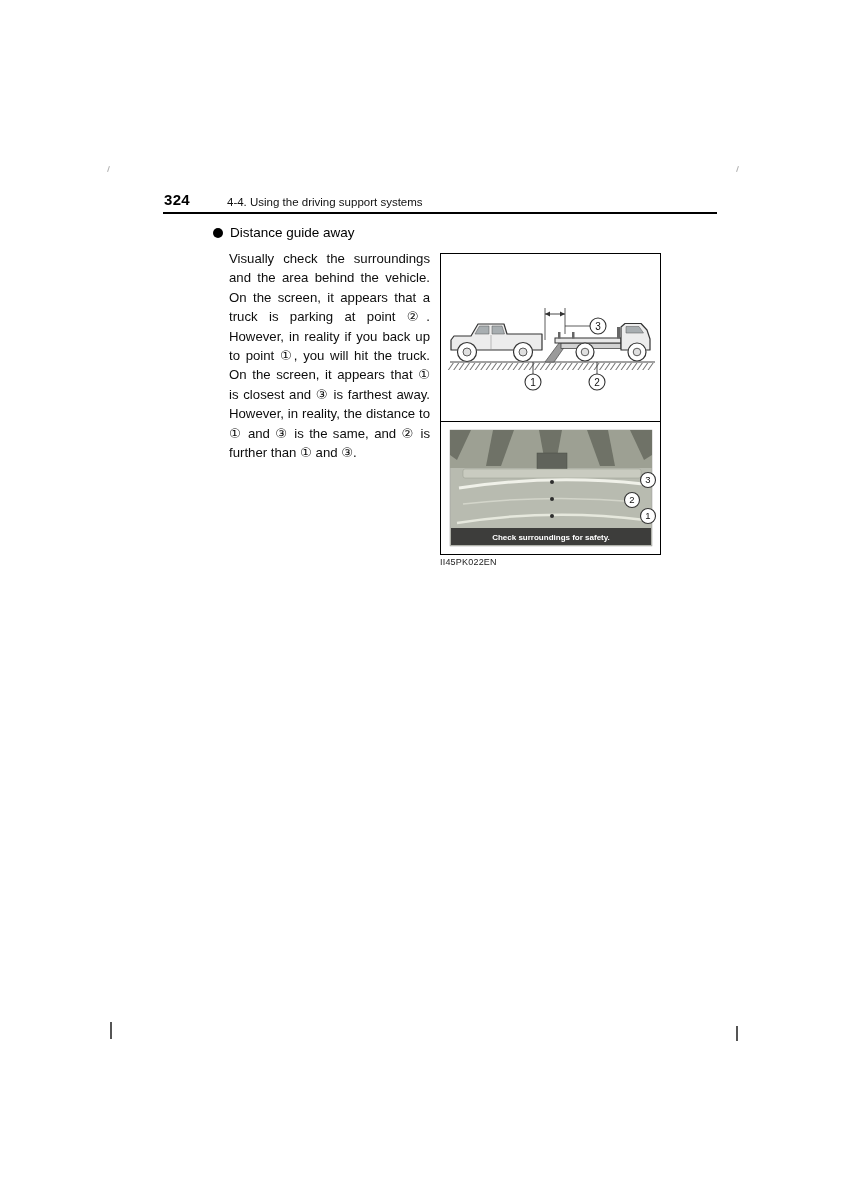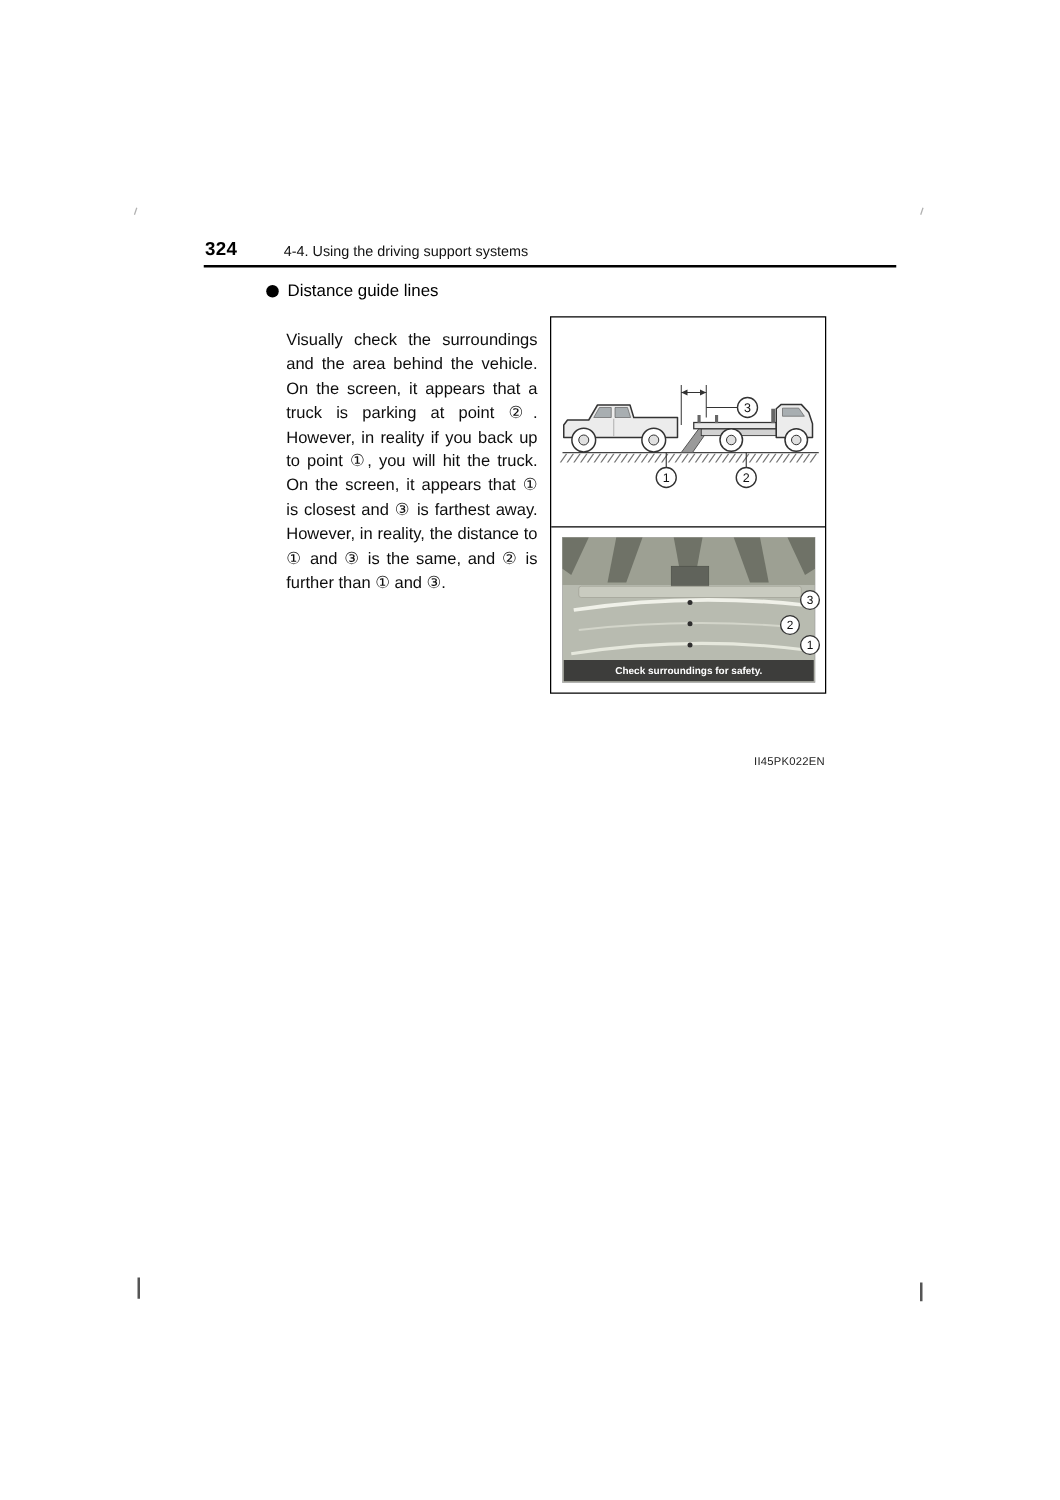--- a/index.html
+++ b/index.html
@@ -65,21 +65,21 @@
     width: 10px;
     height: 10px;
     border-radius: 50%;
     background: #000;
     flex: 0 0 auto;
   }
 
   .body-par {
     position: absolute;
     left: 229px;
-    top: 262px;
+    top: 249px;
     width: 201px;
     font-size: 13.2px;
     line-height: 19.4px;
     text-align: justify;
     color: #0d0d0d;
   }
 
   .figure {
     position: absolute;
     left: 440px;
@@ -93,44 +93,42 @@
   .figure svg { display: block; }
   .fig-divider {
     height: 1px;
     background: #000;
   }
   .fig-code {
     position: absolute;
     left: 440px;
     top: 557px;
     width: 220px;
-    text-align: right;
     font-size: 9px;
     letter-spacing: 0.2px;
     color: #222;
-    margin-top: 47px;
   }
 </style>
 </head>
 <body>
 
 <div class="page">
 
   <div class="crop-mark crop-tl"></div>
   <div class="crop-mark crop-tr"></div>
   <div class="crop-mark crop-bl"></div>
   <div class="crop-mark crop-br"></div>
 
   <div class="page-number">324</div>
   <div class="section-title">4-4. Using the driving support systems</div>
   <div class="header-rule"></div>
 
   <div class="bullet-heading">
     <span class="bullet-dot"></span>
-    <span>Distance guide lines</span>
+    <span>Distance guide away</span>
   </div>
 
   <div class="body-par">Visually check the surroundings and the area behind the vehicle. On the screen, it appears that a truck is parking at point ②. However, in reality if you back up to point ①, you will hit the truck. On the screen, it appears that ① is closest and ③ is farthest away. However, in reality, the distance to ① and ③ is the same, and ② is further than ① and ③.</div>
 
   <div class="figure">
 
     <svg width="219" height="167" viewBox="0 0 219 167" font-family="Liberation Sans, DejaVu Sans, sans-serif">
 
       <g>
         <line x1="9" y1="108" x2="214" y2="108" stroke="#444" stroke-width="1"></line>

